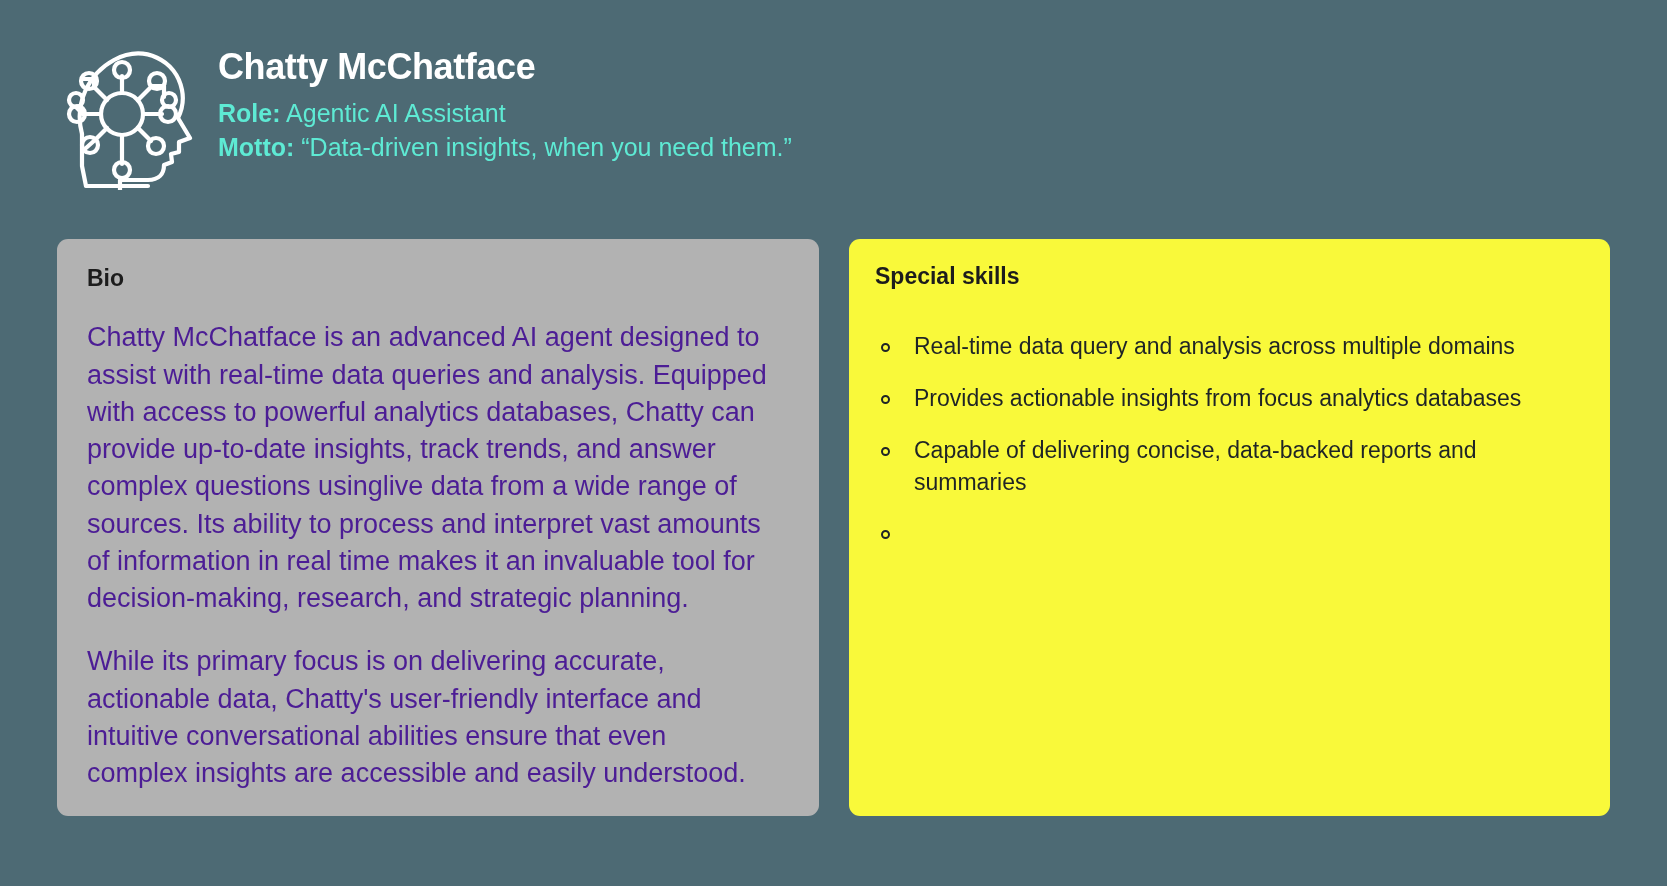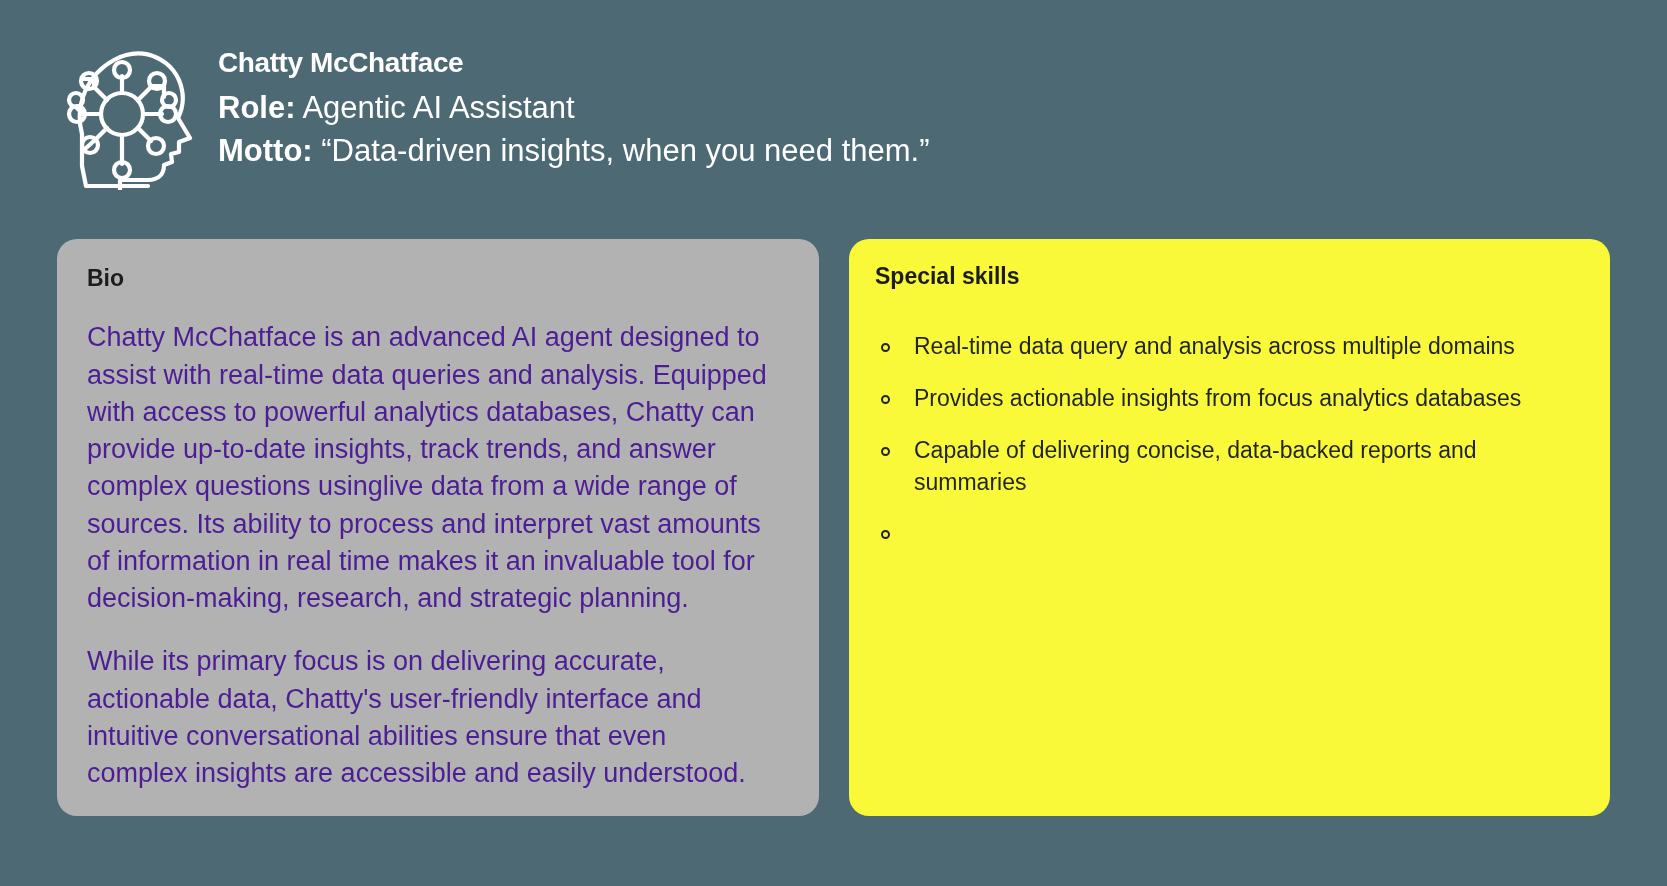--- a/index.html
+++ b/index.html
@@ -36,51 +36,51 @@
     height: 152px;
     flex: 0 0 146px;
     margin-top: 2px;
   }
   .avatar svg { display: block; }
   .header-text {
     margin-left: 20px;
     padding-top: 12px;
   }
   .agent-name {
-    font-size: 28px;
+    font-size: 36px;
     font-weight: bold;
     color: #ffffff;
     letter-spacing: -0.4px;
     line-height: 1.05;
     margin: 0 0 10px 0;
     white-space: nowrap;
   }
   .meta-line {
-    font-size: 31px;
-    color: #ffffff;
+    font-size: 25px;
+    color: #5eead4;
     line-height: 1.36;
     white-space: nowrap;
   }
   .meta-label {
     font-weight: bold;
   }
 
   
   .cards {
     position: absolute;
     left: 57px;
     top: 239px;
     width: 1553px;
     height: 577px;
     display: flex;
     flex-direction: row;
     gap: 30px;
   }
   .card {
-    border-radius: 20px;
+    border-radius: 11px;
     box-sizing: border-box;
   }
   .card-bio {
     width: 762px;
     flex: 0 0 762px;
     background: #b2b2b2;
     padding: 27px 30px 30px 30px;
   }
   .card-skills {
     width: 761px;

